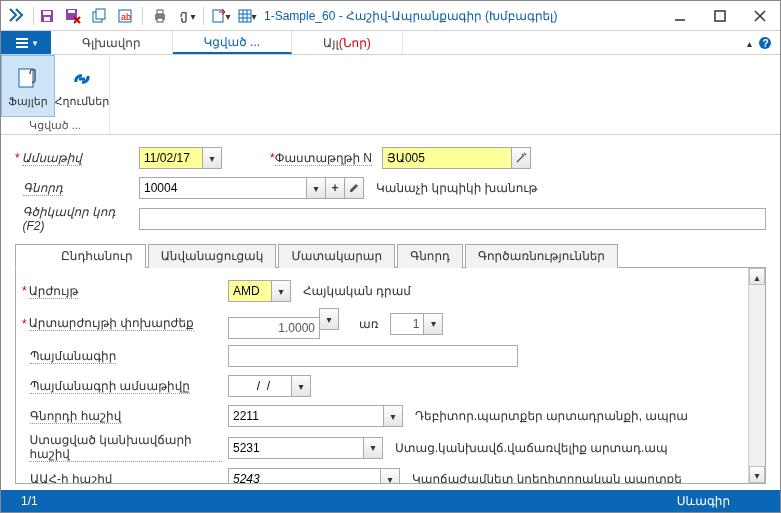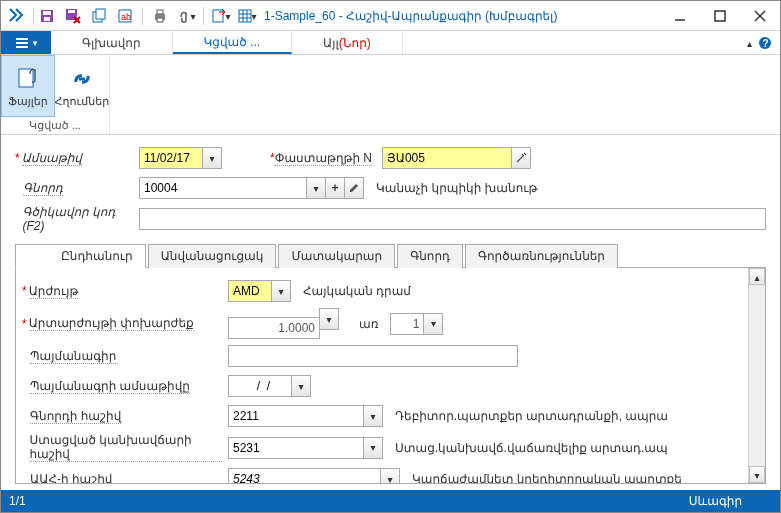--- a/index.html
+++ b/index.html
@@ -52,21 +52,21 @@
 .scrollbar .sb-btn { height: 17px; display: flex; align-items: center; justify-content: center; cursor: pointer; background: linear-gradient(#fdfdfd,#e6e6e6); border: 1px solid #c0c0c0; }
 .scrollbar .track { flex: 1; }
 
 .row2 { display: flex; align-items: center; min-height: 26px; margin-bottom: 4px; gap: 6px; }
 .l2 { width: 200px; display: flex; align-items: center; }
 .l2 .star { color: #c00; margin-right: 2px; }
 .l2 .txt { border-bottom: 1px dotted #999; }
 .sel { display: flex; }
 .sel input { width: 50px; }
 
-.statusbar { height: 22px; background: #0b66b5; color: #fff; display: flex; align-items: center; font-size: 12px; padding: 0 8px; }
+.statusbar { height: 22px; background: #0b66b5; color: #fff; display: flex; align-items: center; font-size: 12px; padding: 0 20px; }
 .statusbar .right { margin-left: auto; margin-right: 30px; }
 
 svg { display: block; }
 .chev-down::before { content: "▾"; font-size: 10px; color: #333; }
 .chev-up::before { content: "▴"; font-size: 10px; color: #333; }
 .sep { width: 1px; height: 18px; background: #d0d0d0; margin: 0 2px; }
 .txt-right { text-align: right; }
 .mini-lbl { margin: 0 6px 0 14px; }
 </style>
 </head>
@@ -313,21 +313,21 @@
             <span class="dd-btn chev-down"></span>
           </div>
       </div>
 
       <div class="row2">
         <div class="l2">
             <span style="width:8px;display:inline-block"></span>
             <span class="txt">Գնորդի հաշիվ</span>
           </div>
         <div class="sel">
-            <input class="fld" style="width: 136px;" value="2211">
+            <input class="fld" style="width: 156px;" value="2211">
             <span class="dd-btn chev-down"></span>
           </div>
         <span class="desc">Դեբիտոր.պարտքեր արտադրանքի, ապրա</span>
       </div>
 
       <div class="row2">
         <div class="l2">
             <span style="width:8px;display:inline-block"></span>
             <span class="txt">Ստացված կանխավճարի հաշիվ</span>
           </div>

